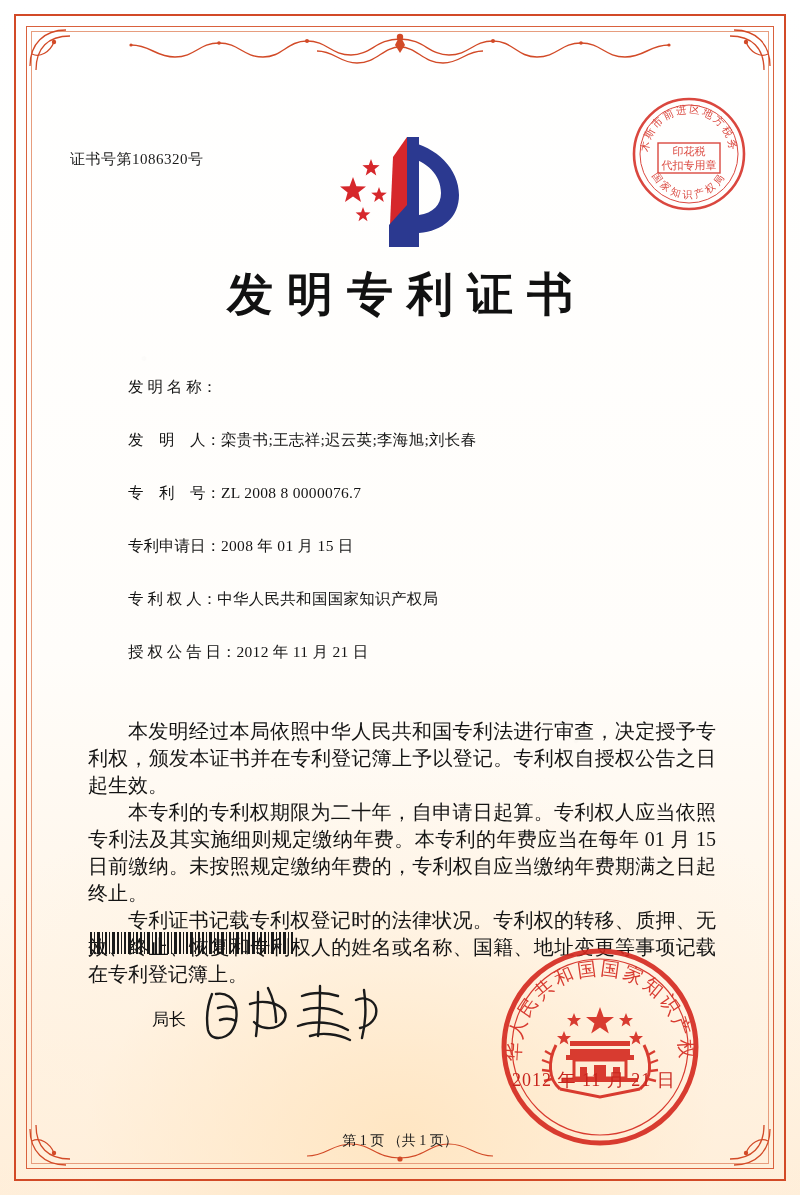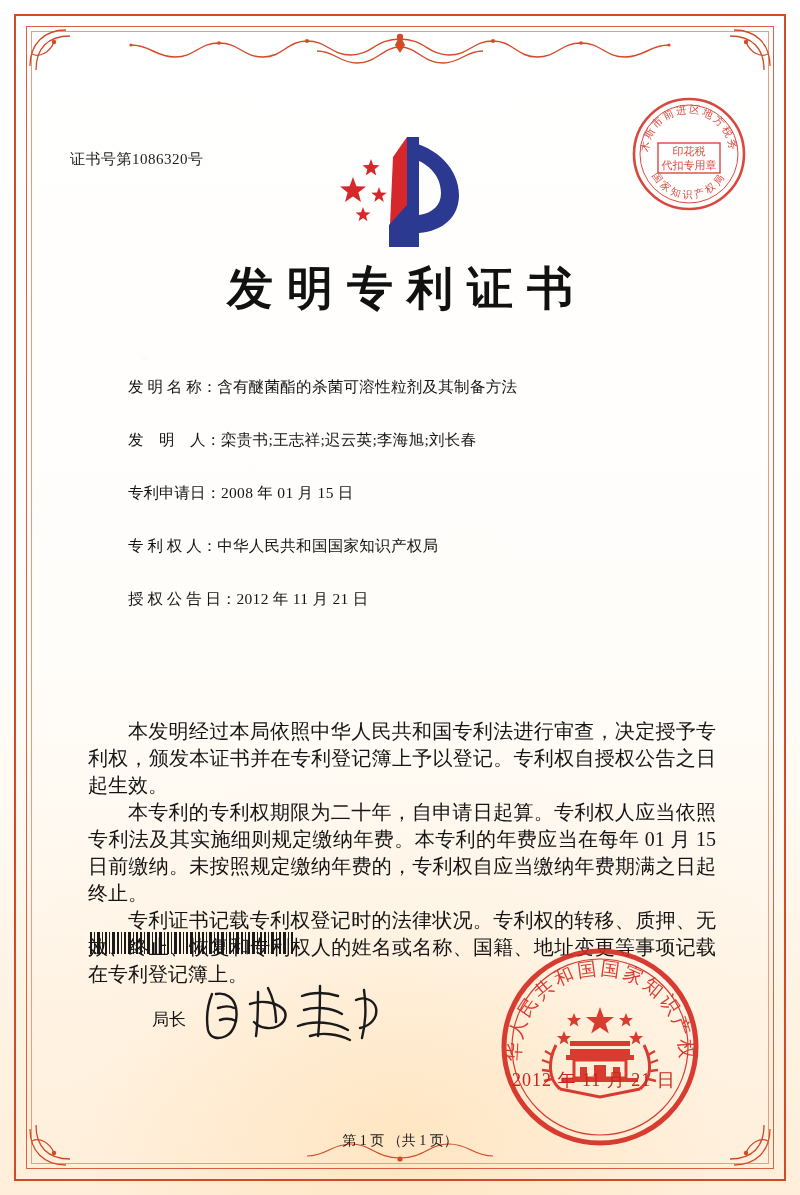--- a/index.html
+++ b/index.html
@@ -78,21 +78,21 @@
     position: absolute;
     left: 333px;
     top: 133px;
     width: 136px;
     height: 118px;
   }
   .title {
     position: absolute;
     left: 0;
     right: 0;
-    top: 258px;
+    top: 264px;
     text-align: center;
     font-size: 46px;
     font-weight: bold;
     letter-spacing: 14px;
     text-indent: 14px;
     color: #111111;
     font-family: "DejaVu Serif", "Liberation Serif", serif;
   }
 
   
@@ -300,25 +300,28 @@
       <polygon points="46,54 48,59.4 53.8,59.7 49.2,63.3 50.8,68.9 46,65.5 41.2,68.9 42.8,63.3 38.2,59.7 44,59.4"></polygon>
       <polygon points="30,74 31.9,79.2 37.4,79.5 33,82.9 34.5,88.2 30,85 25.5,88.2 27,82.9 22.6,79.5 28.1,79.2"></polygon>
     </g>
   </svg>
 
   <div class="title">发明专利证书</div>
 
   <div class="fields">
     <div class="field-row">
       <span class="field-label">发 明 名 称：</span>
-      <span class="field-value">含有醚菌酯的杀菌可溶性粒剂及其制备方法</span>
     </div>
     <div class="field-row">
       <span class="field-label">发    明    人：</span>
       <span class="field-value">栾贵书;王志祥;迟云英;李海旭;刘长春</span>
+    </div>
+    <div class="field-row">
+      <span class="field-label">专    利    号：</span>
+      <span class="field-value">ZL 2008 8 0000076.7</span>
     </div>
     <div class="field-row">
       <span class="field-label">专利申请日：</span>
       <span class="field-value">2008 年 01 月 15 日</span>
     </div>
     <div class="field-row">
       <span class="field-label">专 利 权 人：</span>
       <span class="field-value">中华人民共和国国家知识产权局</span>
     </div>
     <div class="field-row">

